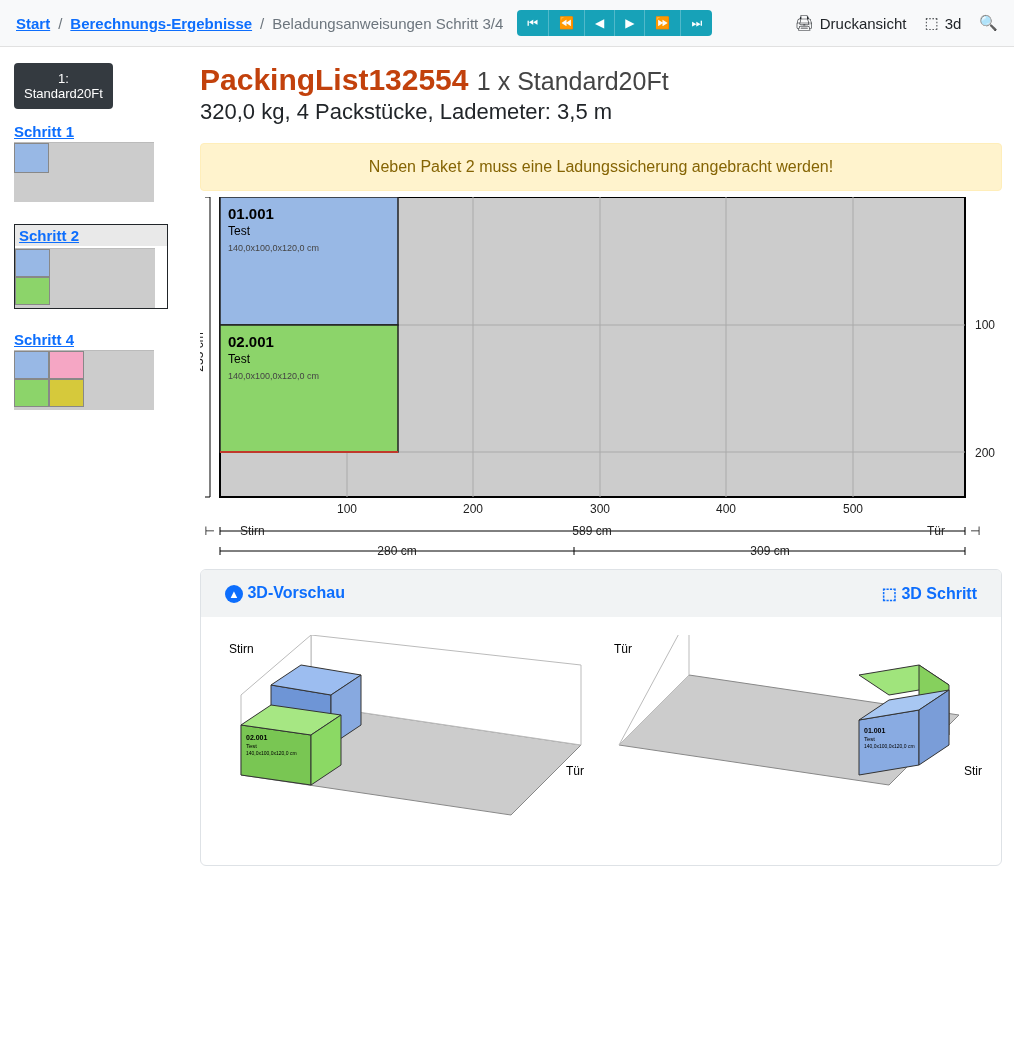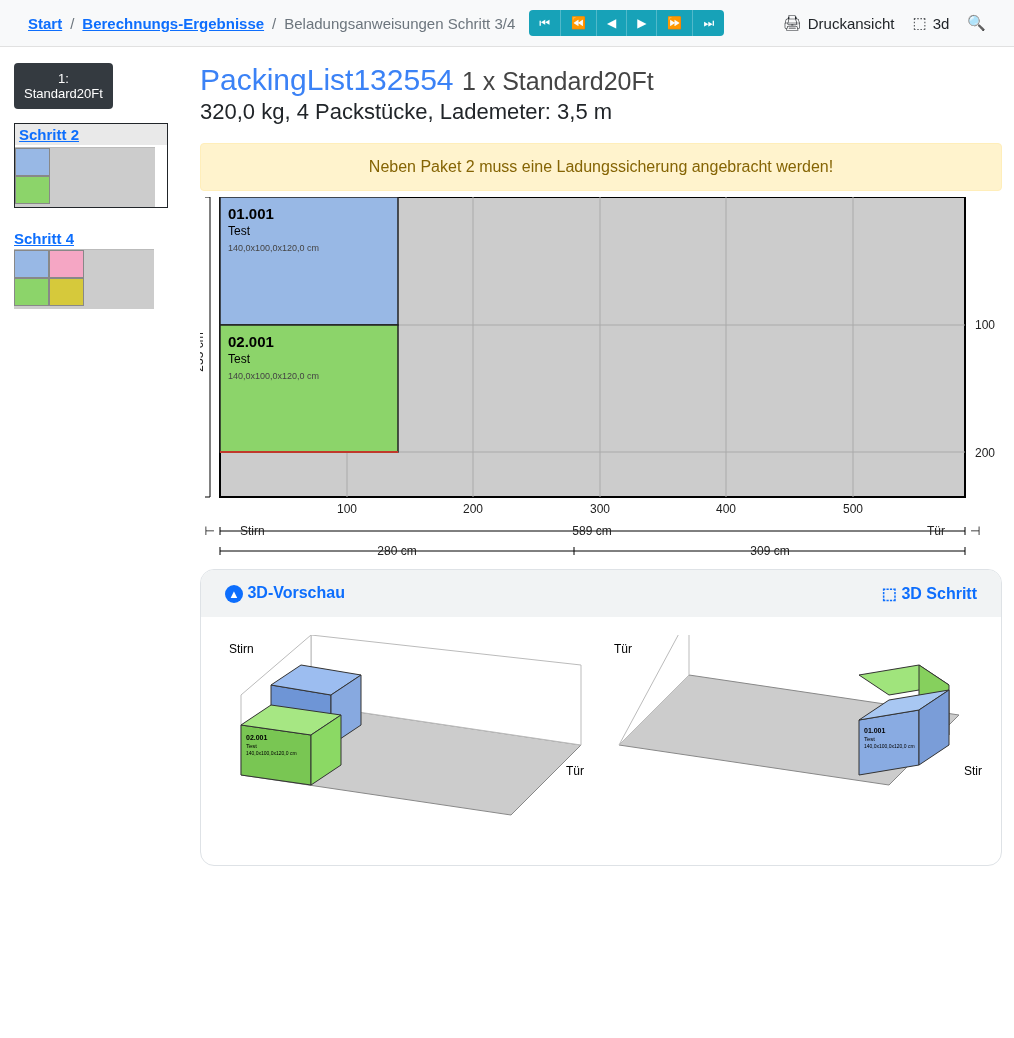--- a/index.html
+++ b/index.html
@@ -1,20 +1,20 @@
 <!DOCTYPE html>
 <html><head>
 <meta charset="utf-8">
 <style>
   * { box-sizing: border-box; margin: 0; padding: 0; }
   body { font-family: "Segoe UI", Arial, sans-serif; color: #212529; background: #fff; width: 1014px; }
   a { color: #0d6efd; text-decoration: underline; }
   
   
-  .topbar { background: #f8f9fa; border-bottom: 1px solid #e1e1e1; padding: 10px 28px; display: flex; align-items: center; gap: 8px; }
+  .topbar { background: #f8f9fa; border-bottom: 1px solid #e1e1e1; padding: 10px 16px; display: flex; align-items: center; gap: 8px; }
   .breadcrumb { display: flex; gap: 8px; align-items: center; font-size: 15px; font-weight: 600;}
   .breadcrumb .sep { color: #6c757d; font-weight:400;}
   .breadcrumb .active { color: #6c757d; font-weight:400;}
   .nav-btns { background: #17a2b8; border-radius: 4px; display: flex; overflow: hidden; margin-left:6px;}
   .nav-btns div { color: #fff; padding: 6px 10px; font-size: 12px; cursor: pointer; border-right: 1px solid rgba(255,255,255,0.25); }
   .nav-btns div:last-child{border-right:none;}
   .top-right { margin-left: auto; display: flex; gap: 18px; align-items: center; font-size:15px;}
   .top-right > div { display:flex; gap:6px; align-items:center; cursor:pointer;}
   
   
@@ -26,32 +26,32 @@
   .container-chip { background: #343a40; color: #fff; border-radius: 4px; padding: 8px 10px; font-size: 13px; text-align:center; display:inline-block; margin-bottom:14px;}
   .step { margin-bottom: 22px; }
   .step .step-head { color:#0d6efd; font-weight:700; font-size:15px; text-decoration:underline; display:block; margin-bottom:2px;}
   .step.active { border:1px solid #212529; }
   .step.active .step-head{background:#e9e9e9;}
   .thumb { background: #ccc; width: 140px; height: 60px; position:relative; border-top:1px solid #bbb;}
   .thumb span{position:absolute;}
   
   
   h1 { font-size: 30px; font-weight:400; color:#444;}
-  h1 strong { font-weight:400; color:#3b82f6;}
+  h1 strong { font-weight:700; color:#c2410c;}
   h2.sub { font-size: 22px; font-weight:400; margin-top:2px;}
   
   
   .alert { background: #fff3cd; color: #856404; border: 1px solid #ffeeba; border-radius:4px; padding:14px 18px; margin-top:18px;text-align:center;}
   
   
   .plan-wrap { position:relative; height:360px; margin-top:6px;}
   svg { display:block; }
   
   
-  .card { border:1px solid #dee2e6; border-radius:14px; margin-top:12px; overflow:hidden;}
+  .card { border:1px solid #dee2e6; border-radius:6px; margin-top:12px; overflow:hidden;}
   .card-head { background:#f1f3f4; padding:14px 24px; display:flex; justify-content:space-between; font-size:16px;}
   .card-head a{color:#0d6efd; font-weight:600; text-decoration:none;}
   .card-body { padding:18px 10px 30px 10px; display:flex; gap:16px;}
   .iso { flex:1; position:relative; height:200px;}
   
   .tick-text{font-size:12px; fill:#222;}
   .pkg-dim{font-size:9px; fill:#444;}
   
   svg text { font-family: "Segoe UI", Arial, sans-serif; }
 </style>
@@ -90,20 +90,26 @@
 </div>
 
 <div class="wrap">
 
   <div class="sidebar">
     <div class="container-chip">
       <div>1:</div>
       <div>Standard20Ft</div>
     </div>
     
+    <div class="step">
+      <a class="step-head">Schritt 1</a>
+      <div class="thumb">
+        <span style="background:#98b8e5;width:35px;height:30px;top:0;left:0;border:1px solid #888;"></span>
+      </div>
+    </div>
     
     <div class="step active">
       <a class="step-head" style="padding:2px 4px;">Schritt 2</a>
       <div class="thumb">
         <span style="background:#98b8e5;width:35px;height:28px;top:0;left:0;border:1px solid #888;"></span>
         <span style="background:#8cd46a;width:35px;height:28px;top:28px;left:0;border:1px solid #888;"></span>
       </div>
     </div>
     
 

